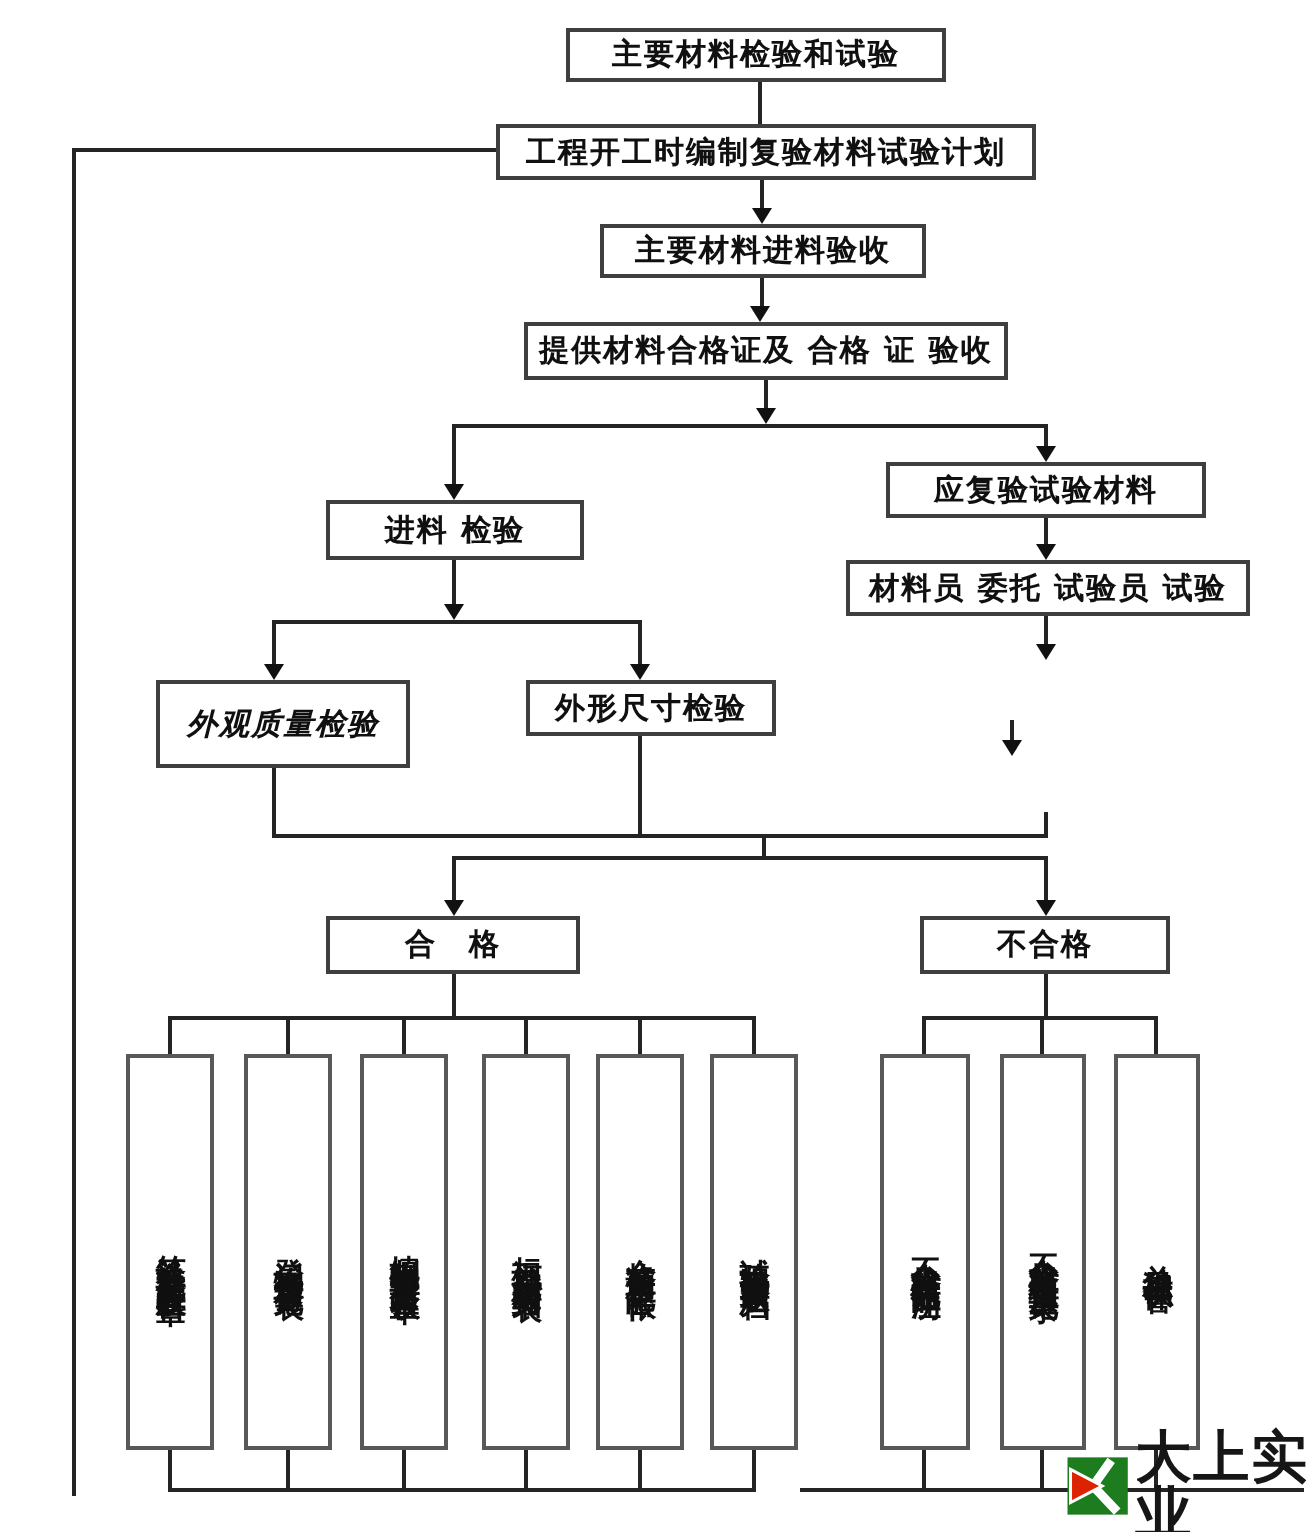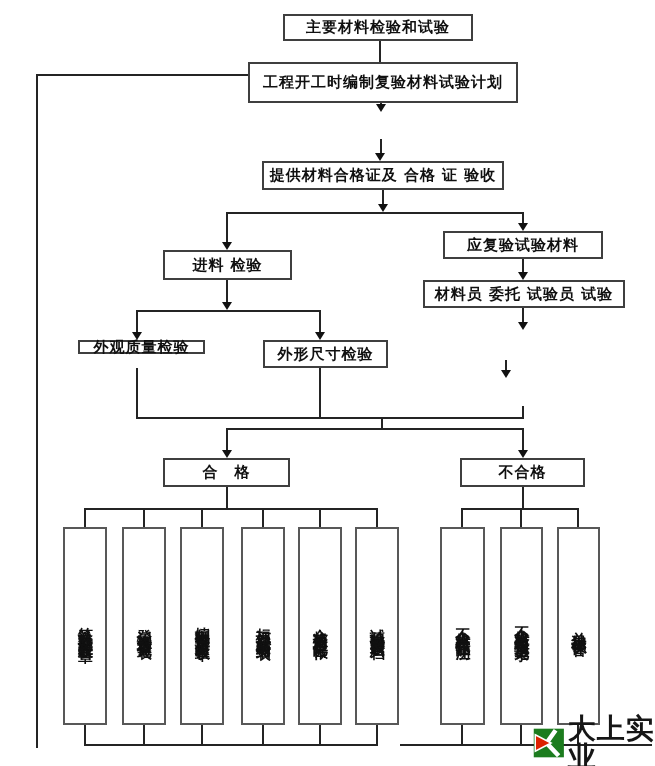--- a/index.html
+++ b/index.html
@@ -34,26 +34,27 @@
     font-family:"DejaVu Serif","Liberation Serif",serif;
     font-size:28px;font-weight:bold;color:#161616;letter-spacing:1px;line-height:1;
   }
 </style>
 </head>
 <body>
 
 <div id="canvas">
 
   <div class="box" style="left:283px;top:14px;width:190px;height:27px;">主要材料检验和试验</div>
-  <div class="box" style="left:248px;top:62px;width:270px;height:41px;">工程开工时编制复验材料试验计划</div>
+  <div class="box" style="left:248px;top:62px;width:270px;height:28px;">工程开工时编制复验材料试验计划</div>
+  <div class="box" style="left:300px;top:112px;width:163px;height:27px;">主要材料进料验收</div>
   <div class="box" style="left:262px;top:161px;width:242px;height:29px;">提供材料合格证及 合格 证 验收</div>
   <div class="box" style="left:163px;top:250px;width:129px;height:30px;">进料 检验</div>
   <div class="box" style="left:443px;top:231px;width:160px;height:28px;">应复验试验材料</div>
   <div class="box" style="left:423px;top:280px;width:202px;height:28px;">材料员 委托 试验员 试验</div>
-  <div class="box" style="left:78px;top:340px;width:127px;height:14px;">外观质量检验</div>
+  <div class="box" style="left:78px;top:340px;width:127px;height:44px;font-style:italic;">外观质量检验</div>
   <div class="box" style="left:263px;top:340px;width:125px;height:28px;">外形尺寸检验</div>
   <div class="box" style="left:163px;top:458px;width:127px;height:29px;">合　格</div>
   <div class="box" style="left:460px;top:458px;width:125px;height:29px;">不合格</div>
 
   <div class="vbox" style="left:63px;top:527px;width:44px;height:198px;">签认送料凭证并盖收料章</div>
   <div class="vbox" style="left:122px;top:527px;width:44px;height:198px;">登记物资进料登记表</div>
   <div class="vbox" style="left:180px;top:527px;width:44px;height:198px;">填制物资进料质量验收单</div>
   <div class="vbox" style="left:241px;top:527px;width:44px;height:198px;">标识并登记材料明细表</div>
   <div class="vbox" style="left:298px;top:527px;width:44px;height:198px;">合格证归栏登记台帐</div>
   <div class="vbox" style="left:355px;top:527px;width:44px;height:198px;">试验报告单索取归档</div>

